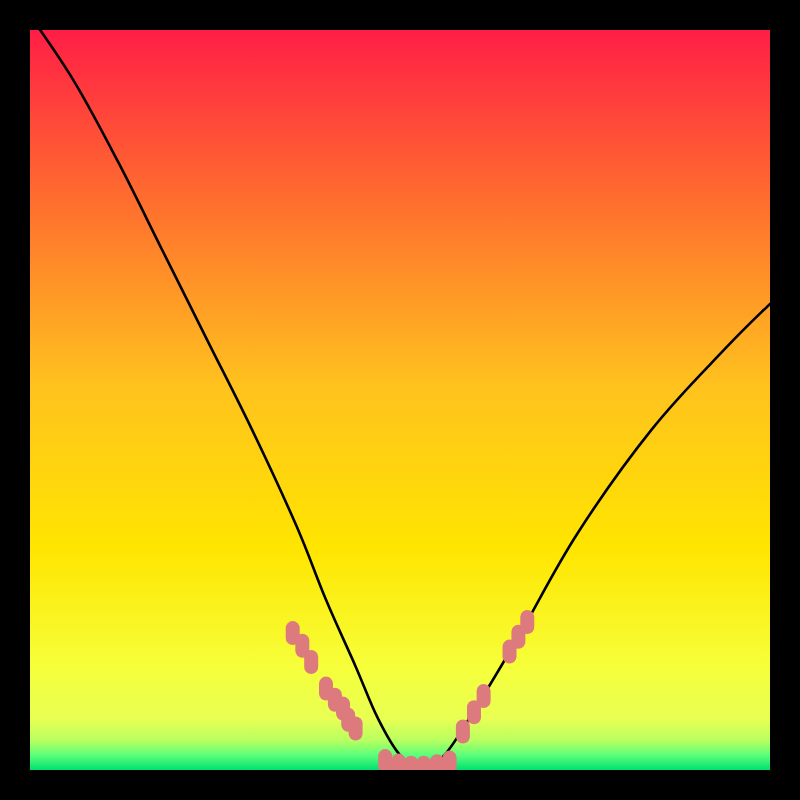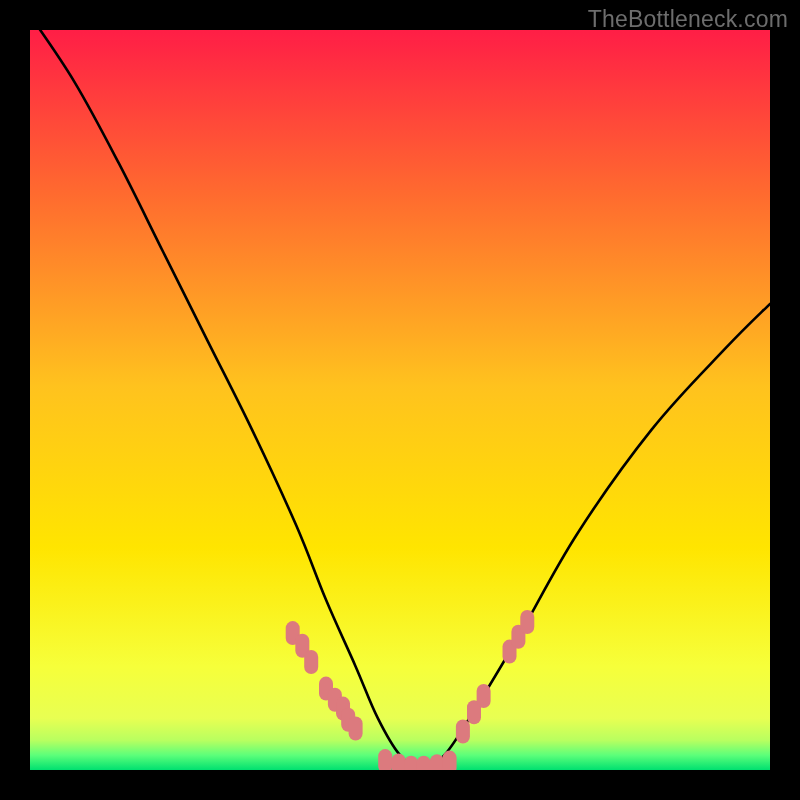--- a/index.html
+++ b/index.html
@@ -73,14 +73,13 @@
           <rect x="412.58000000000004" y="720.6" width="14" height="24" rx="7" ry="7" fill="#DC7A7E"></rect>
           <rect x="425.9" y="689.52" width="14" height="24" rx="7" ry="7" fill="#DC7A7E"></rect>
           <rect x="437" y="670.28" width="14" height="24" rx="7" ry="7" fill="#DC7A7E"></rect>
           <rect x="446.62" y="654" width="14" height="24" rx="7" ry="7" fill="#DC7A7E"></rect>
           <rect x="472.52000000000004" y="609.6" width="14" height="24" rx="7" ry="7" fill="#DC7A7E"></rect>
           <rect x="481.40000000000003" y="594.8" width="14" height="24" rx="7" ry="7" fill="#DC7A7E"></rect>
           <rect x="490.28000000000003" y="580" width="14" height="24" rx="7" ry="7" fill="#DC7A7E"></rect>
         </g>
     </svg>
   </div>
-  <div class="watermark">TheBottleneck.com</div>
 </div>
 
 </body></html>

